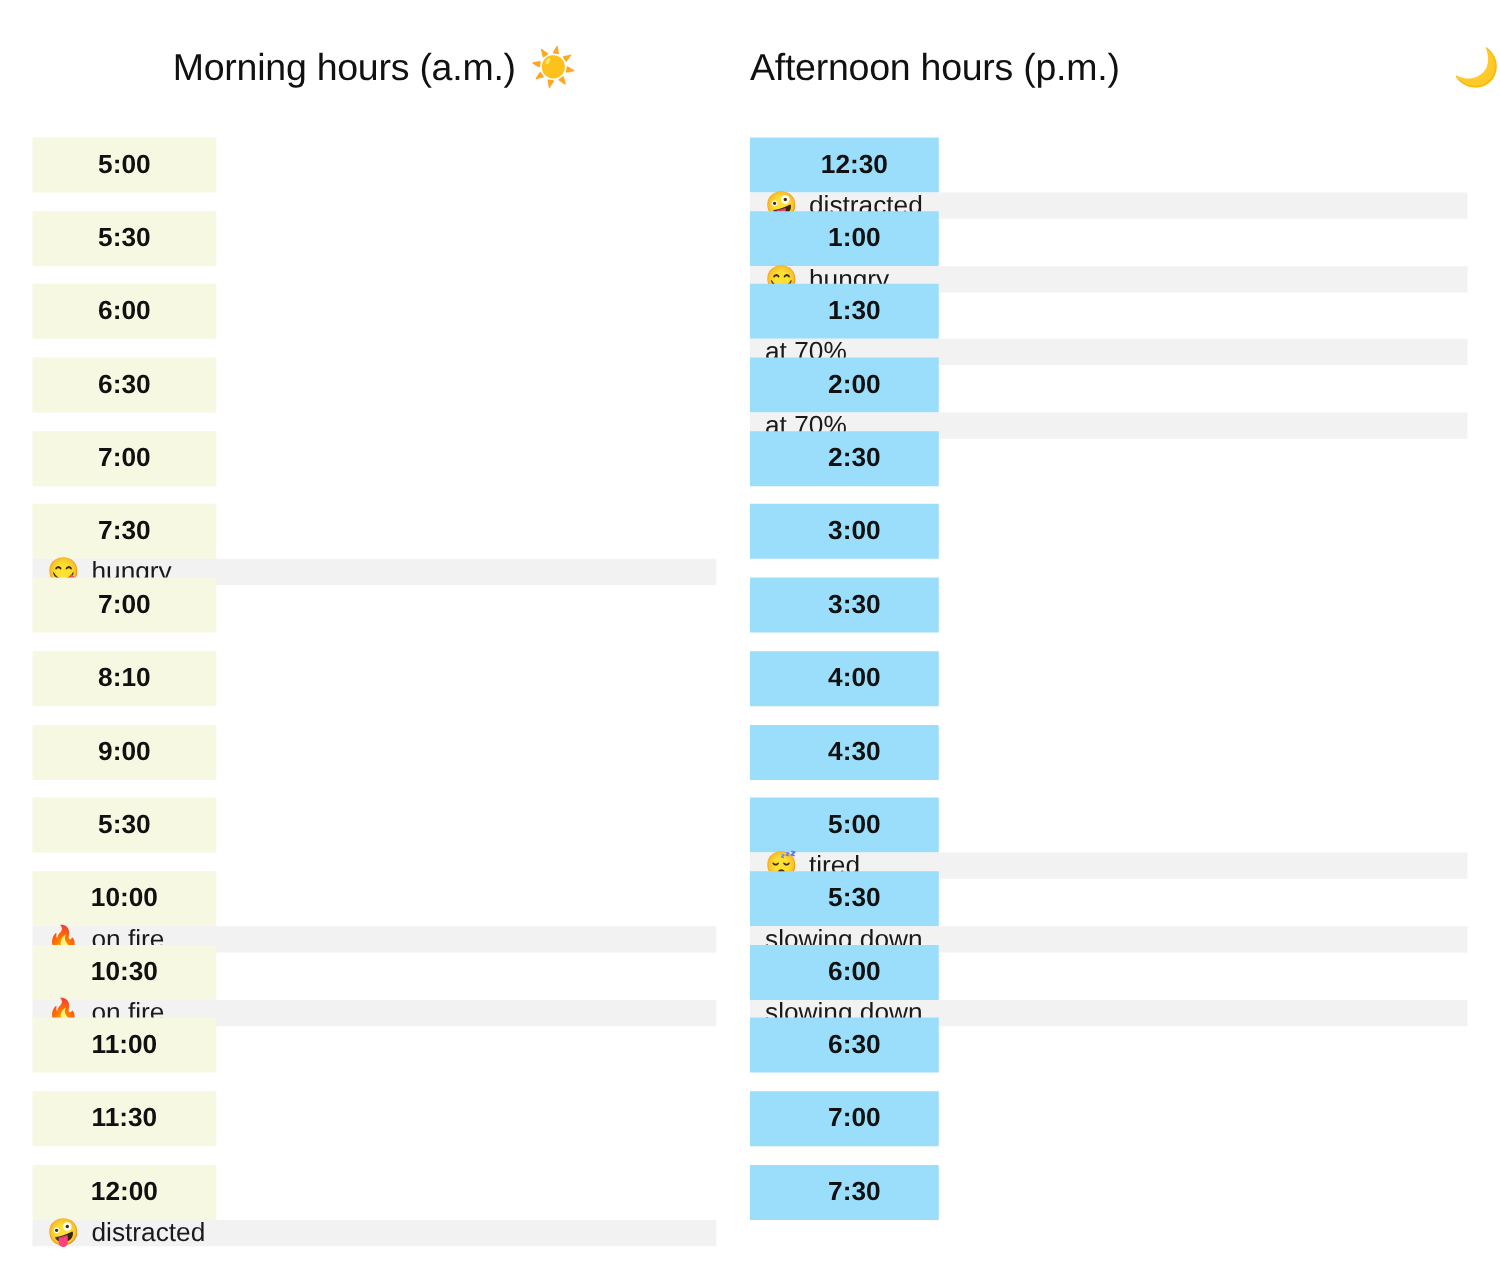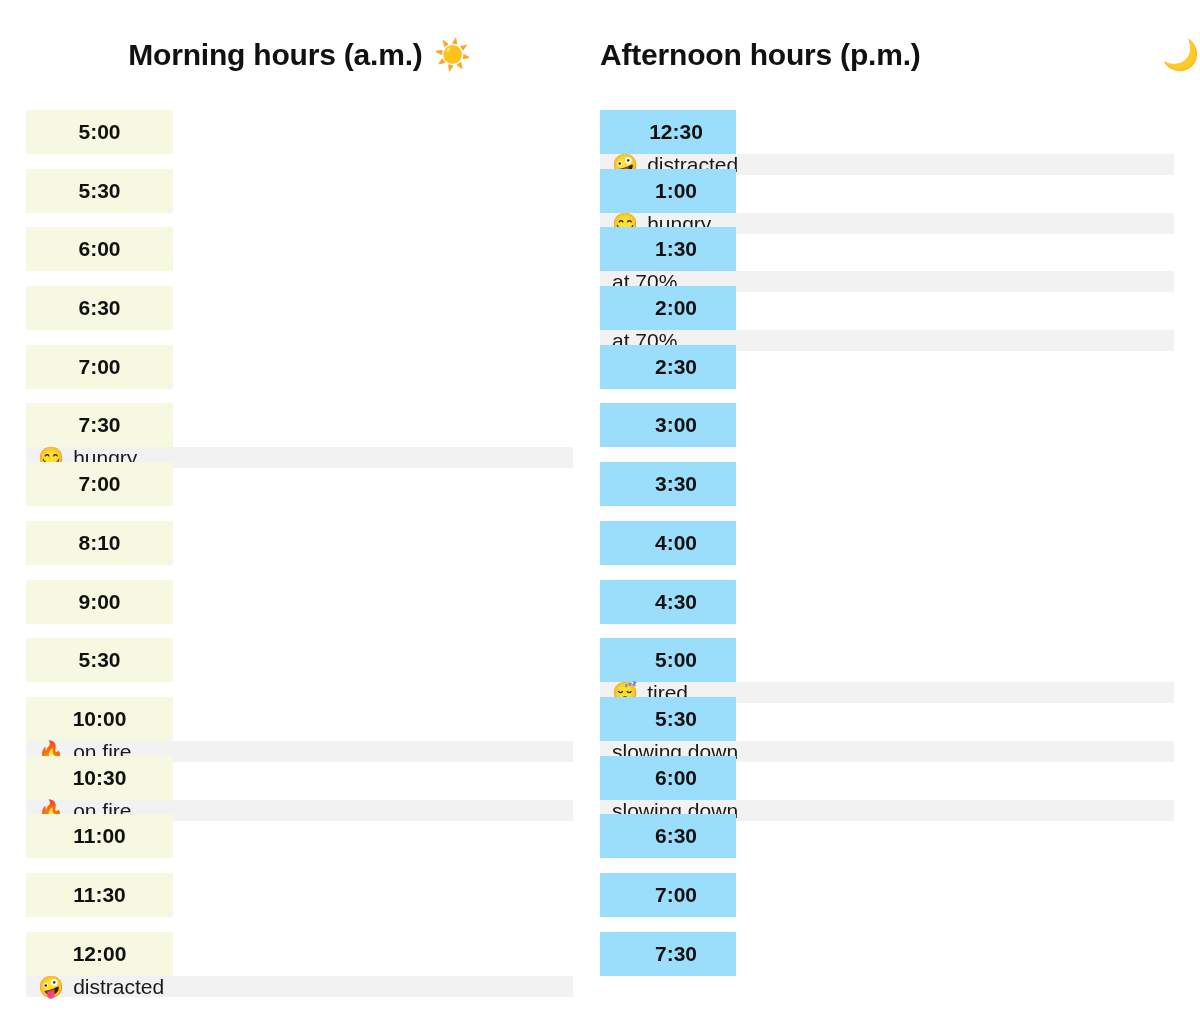--- a/index.html
+++ b/index.html
@@ -27,21 +27,21 @@
     left: 0;
     width: 1200px;
     height: 110px;
     display: flex;
   }
   .header-cell {
     display: flex;
     align-items: center;
     justify-content: center;
     font-size: 30px;
-    font-weight: bold;
+    font-weight: normal;
     color: #111111;
     letter-spacing: -0.2px;
     white-space: nowrap;
     box-sizing: border-box;
   }
   .header-left  { width: 600px; }
   .header-right { width: 600px; justify-content: space-between; }
   .header-text { }
   .header-emoji {
     font-size: 30px;
@@ -84,21 +84,21 @@
     font-weight: bold;
     color: #111111;
     box-sizing: border-box;
     flex: 0 0 auto;
   }
   .col-left-time {
     width: 147px;
     background: #f7f8e2;
   }
   .col-right-time {
-    width: 136px;
+    width: 151px;
     background: #9bdefb;
     padding-left: 16px;
   }
 
   .spacer-left  { width: 17px; flex: 0 0 auto; }
   .spacer-right { width: 17px; flex: 0 0 auto; }
 
   .note-cell {
     flex: 1 1 auto;
     height: 44px;

